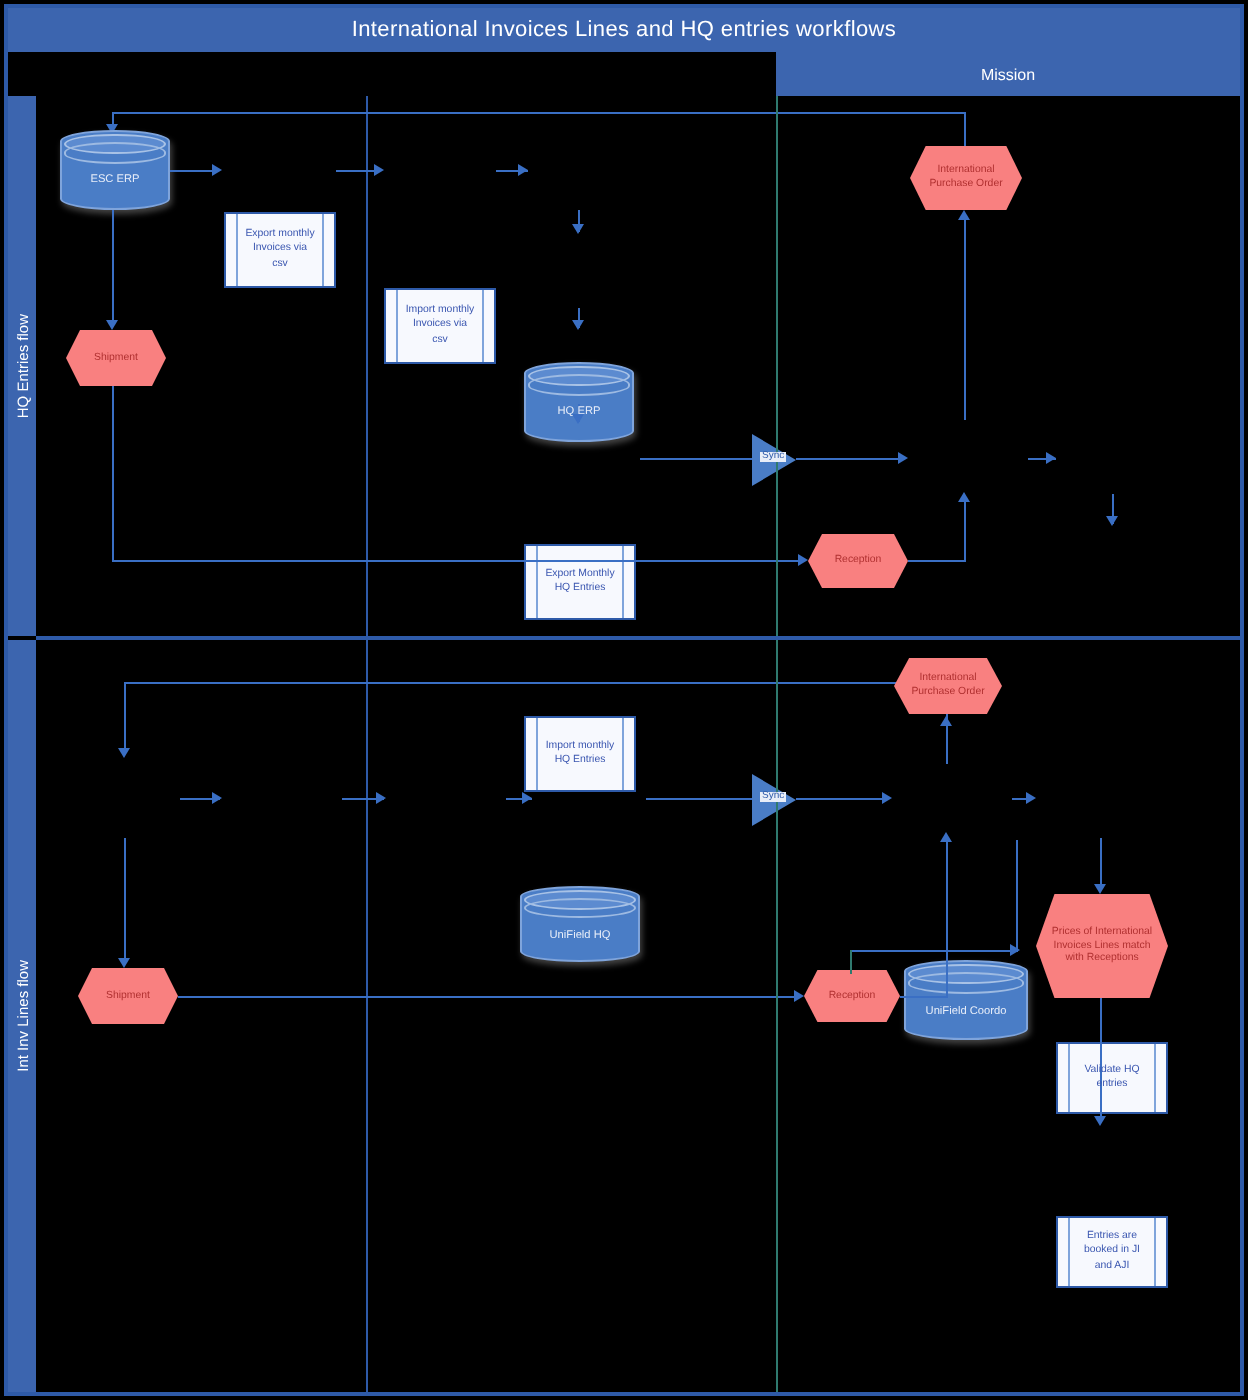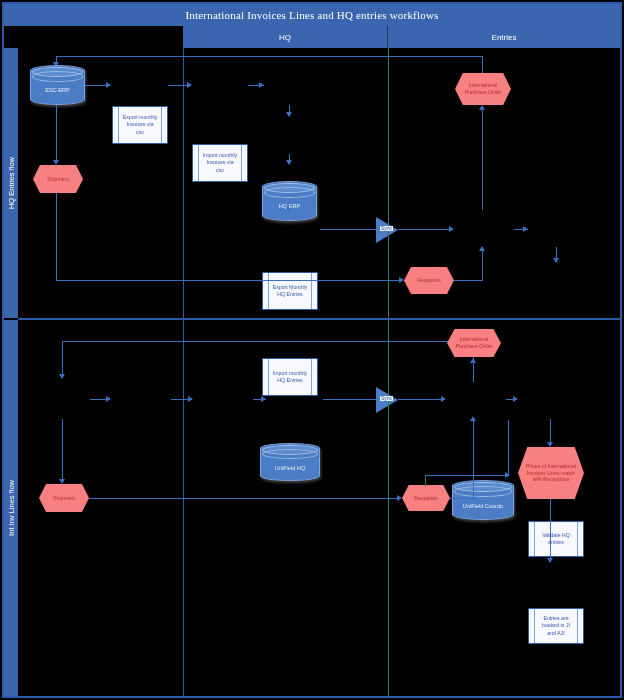--- a/index.html
+++ b/index.html
@@ -22,21 +22,20 @@
     background: #000;
   }
   .title-band {
     position: absolute;
     left: 4px; top: 4px; width: 616px; height: 22px;
     background: #3C65AF;
     color: #ffffff;
     font-size: 11px;
     display: flex; align-items: center; justify-content: center;
     letter-spacing: .2px;
-    font-family: Liberation Serif, serif;
   }
   .col-head {
     position: absolute;
     top: 26px; height: 22px;
     background: #3C65AF;
     color: #ffffff;
     font-size: 8px;
     display: flex; align-items: center; justify-content: center;
     border-right: 1px solid #21365F;
   }
@@ -165,22 +164,21 @@
 </style>
 </head>
 <body>
 
 <div id="canvas">
 
   <div class="outer-frame"></div>
 
   <div class="title-band">International Invoices Lines and HQ entries workflows</div>
 
-  <div class="col-head c2">HQ</div>
-  <div class="col-head c3">Entries</div>
+  <div class="col-head c3">Mission</div>
 
   <div class="row-head r1">
     <span>HQ Entries flow</span>
   </div>
   <div class="row-head r2">
     <span>Int Inv Lines flow</span>
   </div>
 
   <div class="lane-divider" style="top:318px;"></div>
   <div class="col-divider" style="left:183px; height:270px;"></div>

